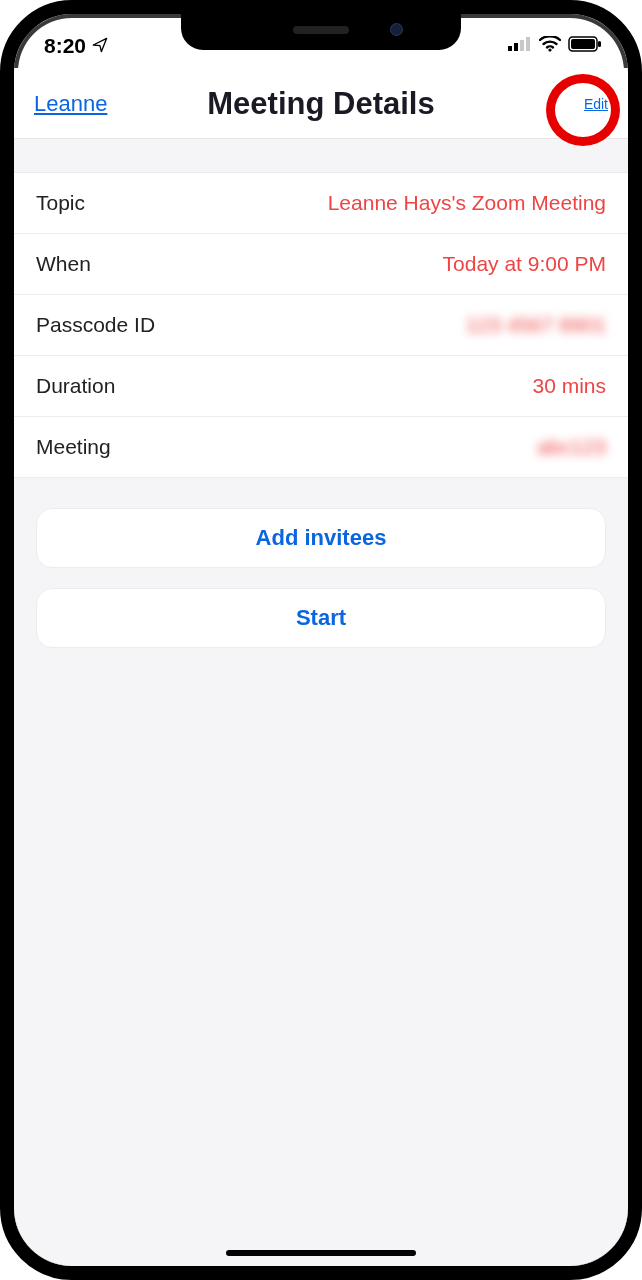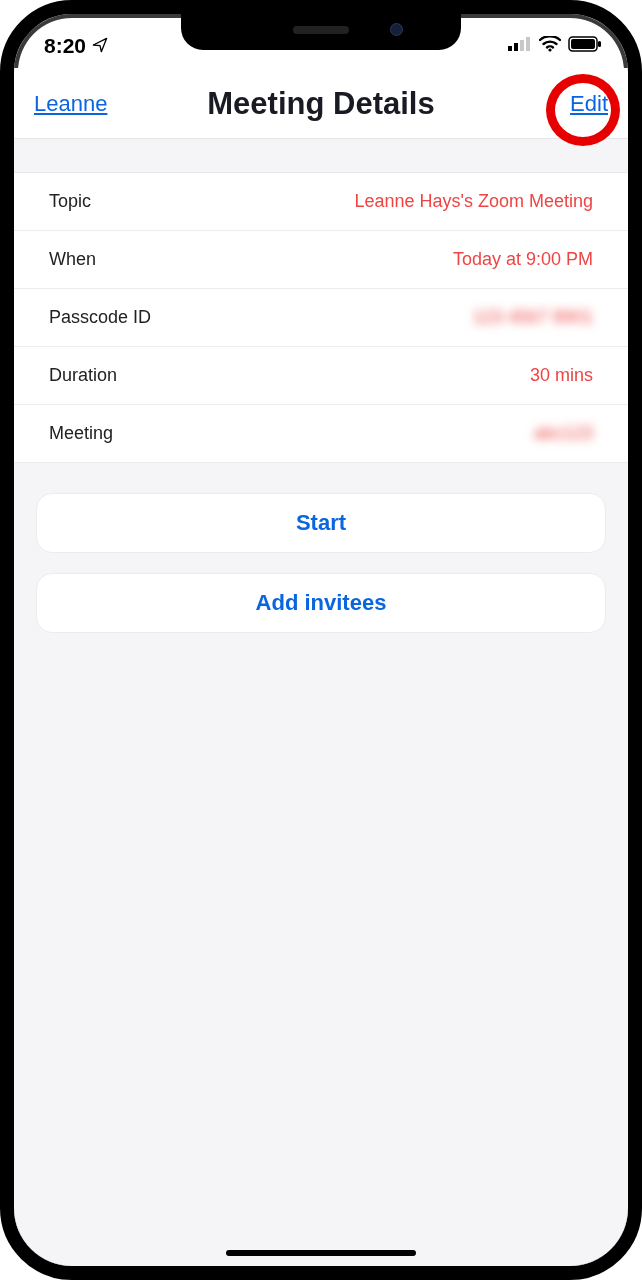--- a/index.html
+++ b/index.html
@@ -87,40 +87,40 @@
   }
   .nav-title {
     font-size: 31px;
     font-weight: 700;
     color: #1a1a24;
     text-align: center;
     flex: 1;
   }
   .nav-right {
     color: #0a66e0;
-    font-size: 22px;
+    font-size: 14px;
     text-decoration: underline;
     cursor: pointer;
     text-align: right;
     min-width: 80px;
     position: relative;
   }
   .gap {
     height: 34px;
     background: #f5f5f7;
     border-bottom: 1px solid #e9e9ec;
   }
   .rows { background: #fff; }
   .row {
     display: flex;
     justify-content: space-between;
     align-items: center;
-    padding: 18px 35px;
+    padding: 18px 22px;
     border-bottom: 1px solid #ececef;
-    font-size: 18px;
+    font-size: 21px;
   }
   .row .label { color: #222; }
   .row .value { color: #ef4444; text-align: left; }
   .blurred {
     filter: blur(5px);
     user-select: none;
   }
   .actions {
     background: #f5f5f7;
     padding: 30px 22px 0 22px;
@@ -241,22 +241,22 @@
         <span class="label">Duration</span>
         <span class="value">30 mins</span>
       </div>
       <div class="row">
         <span class="label">Meeting</span>
         <span class="value blurred">abc123</span>
       </div>
     </div>
 
     <div class="actions">
+      <div class="btn btn-blue">Add invitees</div>
       <div class="btn btn-blue">Start</div>
-      <div class="btn btn-blue">Add invitees</div>
     </div>
 
     <div class="fill"></div>
 
     <div class="homebar"></div>
   </div>
 
   <div class="annot-circle"></div>
 </div>
 

